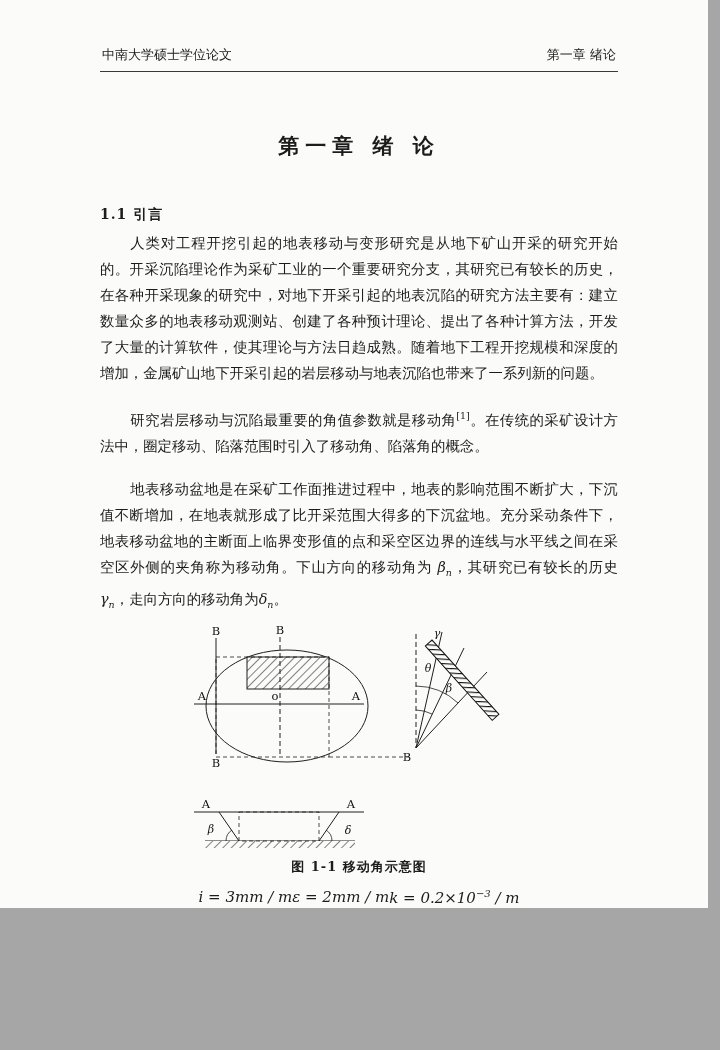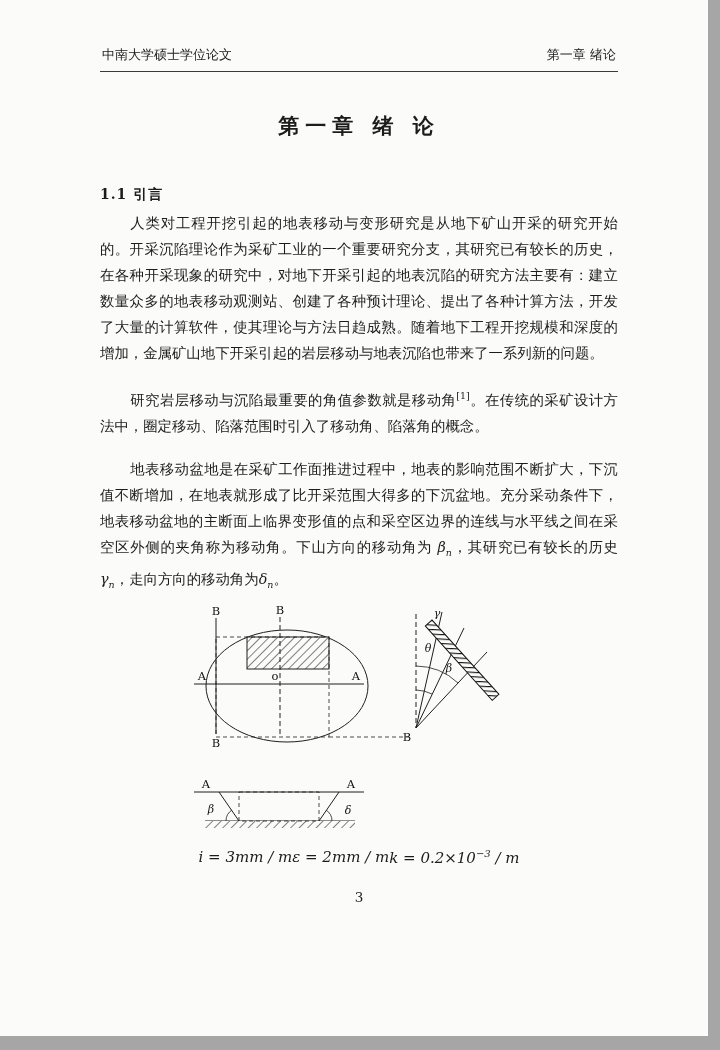--- a/index.html
+++ b/index.html
@@ -1,31 +1,31 @@
 <!DOCTYPE html>
 <html><head>
 <meta charset="utf-8">
 <style>
   * { margin:0; padding:0; box-sizing:border-box; }
   html,body { width:720px; height:1050px; }
   body { background:#a6a6a6; font-family:"DejaVu Serif","Liberation Serif",serif; }
   .page {
     position:absolute; left:0; top:0;
-    width:708px; height:1036px;
+    width:708px; height:908px;
     background:#fbfbfa; color:#1c1c1c;
     padding:46px 90px 0 100px;
     overflow:hidden;
   }
   .running-head {
     display:flex; justify-content:space-between;
     font-size:13px; padding:0 2px 7px 2px;
     border-bottom:1.5px solid #3a3a3a;
   }
   .chapter-title {
-    margin-top:40px; text-align:center;
+    margin-top:60px; text-align:center;
     font-size:21px; font-weight:bold; letter-spacing:6px;
   }
   .section-heading {
     margin-top:46px; font-size:14px; font-weight:bold; letter-spacing:1px;
   }
   .body-para {
     margin-top:17px; font-size:14.4px; line-height:26px;
     text-align:justify; text-indent:2.1em;
   }
   .first-para { margin-top:6px; }
@@ -117,20 +117,21 @@
         <text x="126" y="76">o</text>
         <text class="grk" x="288" y="13">γ</text>
         <text class="grk" x="279" y="48">θ</text>
         <text class="grk" x="300" y="68">β</text>
         <text x="57" y="184">A</text>
         <text x="202" y="184">A</text>
         <text class="grk" x="62" y="209">β</text>
         <text class="grk" x="199" y="210">δ</text>
       </g>
     </svg>
+    <figcaption class="fig-caption">图 1-1  移动角示意图</figcaption>
   </figure>
 
 
   <div class="formula-row">
     <span class="math">i = 3mm / m</span>
     <span class="math">ε = 2mm / m</span>
     <span class="math"><span>k = 0.2×10</span><sup>−3</sup><span> / m</span></span>
   </div>
 
   <div class="page-num">3</div>

